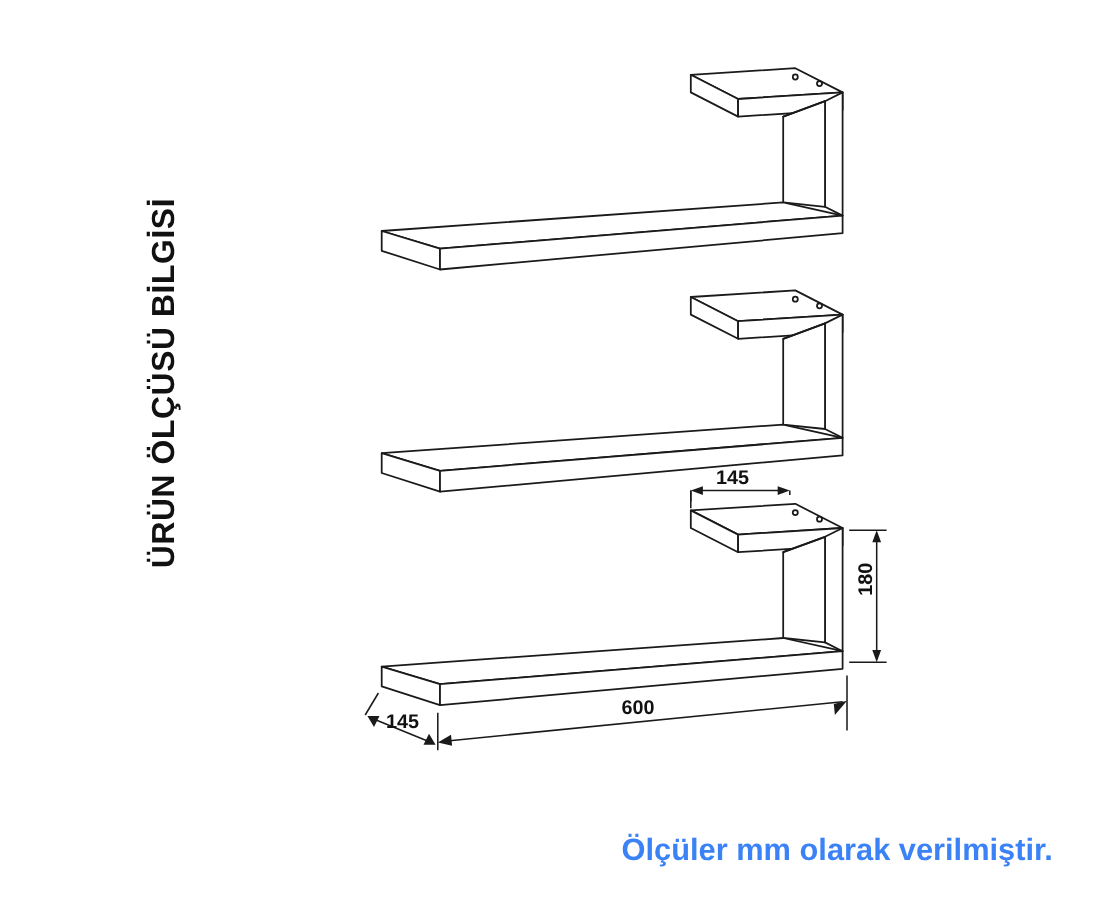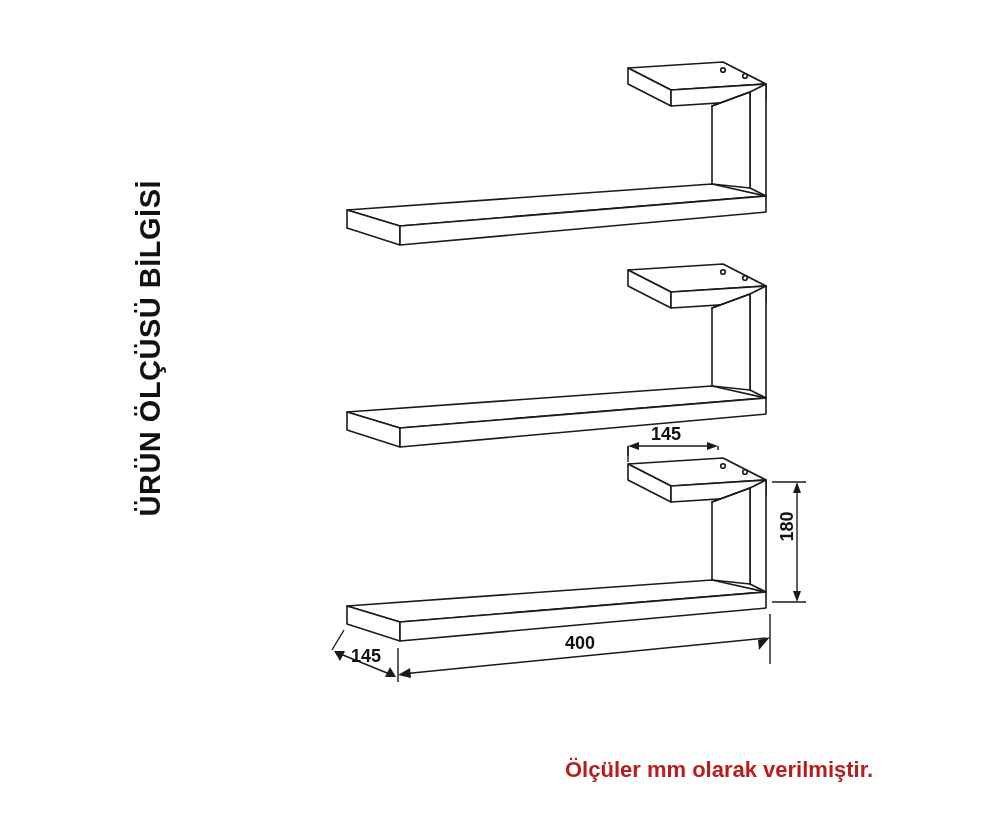--- a/index.html
+++ b/index.html
@@ -40,23 +40,23 @@
     position: absolute;
     left: 0;
     top: 0;
     width: 300px;
     height: 824px;
   }
   .footnote {
     position: absolute;
     left: 565px;
     top: 757px;
-    font-size: 22px;
+    font-size: 28px;
     font-weight: bold;
-    color: #b91c1c;
+    color: #3b82f6;
     white-space: nowrap;
   }
   .dimtext {
     position: absolute;
     font-size: 18px;
     font-weight: bold;
     color: #111;
     white-space: nowrap;
   }
   #dim-145-top { left: 651px; top: 424px; }
@@ -158,16 +158,16 @@
 
     <line x1="344" y1="630" x2="332" y2="650"></line>
     <line x1="338" y1="653" x2="392" y2="675"></line>
     <polygon points="334,651 345,651 340,661" fill="#1a1a1a" stroke="none"></polygon>
     <polygon points="396,677 385,677 390,667" fill="#1a1a1a" stroke="none"></polygon>
   </g>
 </svg>
 
 <div class="dimtext" id="dim-145-top">145</div>
 <div class="dimtext" id="dim-180">180</div>
-<div class="dimtext" id="dim-600">400</div>
+<div class="dimtext" id="dim-600">600</div>
 <div class="dimtext" id="dim-145-bottom">145</div>
 
 <div class="footnote">Ölçüler mm olarak verilmiştir.</div>
 
 </body></html>

